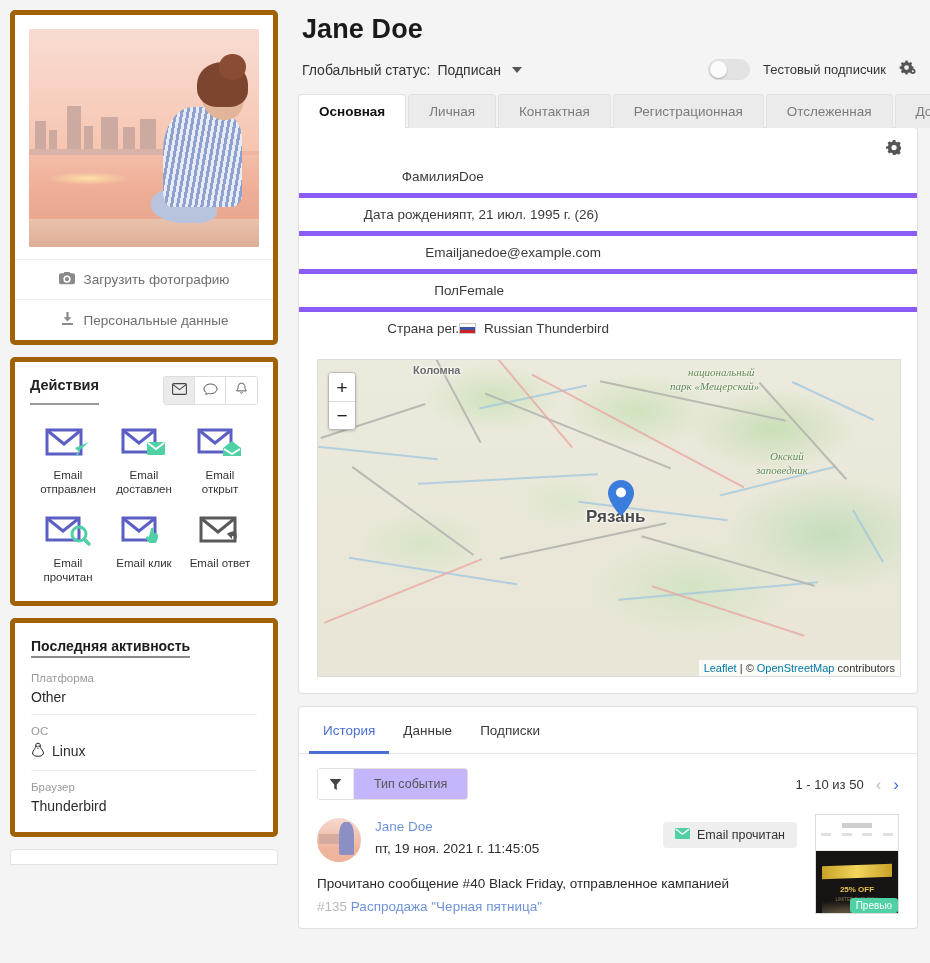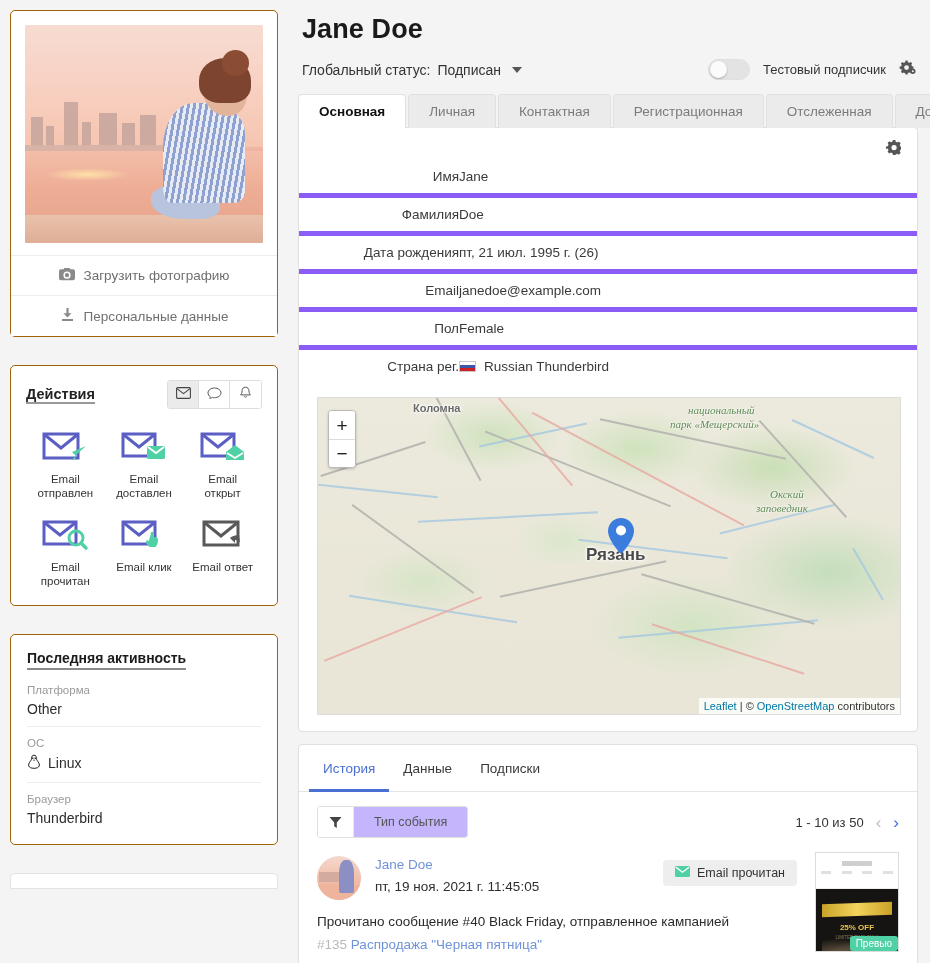--- a/index.html
+++ b/index.html
@@ -12,23 +12,23 @@
     font-size: 13px;
     color: #333;
     overflow: hidden;
   }
   .page { display: flex; width: 930px; height: 963px; align-items: flex-start; }
 
   
   .left-col { width: 290px; flex: 0 0 290px; padding: 10px 12px 0 10px; }
   .card {
     background: #fff;
-    border: 1px solid #a16207;
+    border: 5px solid #a16207;
     border-radius: 5px;
-    margin-bottom: 28px;
+    margin-bottom: 12px;
   }
   .avatar-card { padding: 0; }
   .avatar-wrap { padding: 14px 14px 12px 14px; }
   .avatar-photo {
     width: 100%; height: 218px;
     border-radius: 2px;
     position: relative;
     overflow: hidden;
     background: linear-gradient(180deg,#f6d9cf 0%,#f7cfc2 28%,#f2b9a8 52%,#e9a894 68%,#f0c2ae 86%,#e8b7a3 100%);
   }
@@ -66,21 +66,21 @@
     cursor: pointer; background: #fff;
   }
   .card-action:first-child { border-top: 1px solid #ededed; }
   .card-action svg { flex: 0 0 auto; }
 
   
   .actions-card { padding: 14px 15px 16px 15px; }
   .actions-head { display: flex; align-items: center; justify-content: space-between; margin-bottom: 20px;}
   .actions-title {
     font-size: 14.5px; font-weight: bold; color: #222;
-    border-bottom: 2px solid #999; padding-bottom: 0;
+    border-bottom: 2px solid #999; padding-bottom: 10px;
   }
   .seg { display: flex; border: 1px solid #ddd; border-radius: 3px; overflow: hidden; }
   .seg-btn {
     width: 31px; height: 27px; display: flex; align-items: center; justify-content: center;
     border-right: 1px solid #ddd; background: #fff; cursor: pointer; color: #444;
   }
   .seg-btn:last-child { border-right: 0; }
   .seg-btn.active { background: #ebebeb; }
 
   .act-grid { display: grid; grid-template-columns: repeat(3,1fr); row-gap: 16px; }
@@ -466,24 +466,20 @@
       <div class="gear-row">
         <span>
           <svg width="15" height="15" viewBox="0 0 16 16">
               <path fill="#555" d="M9.4 0l.3 1.9c.6.2 1.2.5 1.7.8l1.7-1 1.9 1.9-1 1.7c.4.5.6 1.1.8 1.7l1.9.3v2.7l-1.9.3c-.2.6-.4 1.2-.8 1.7l1 1.7-1.9 1.9-1.7-1c-.5.4-1.1.6-1.7.8L9.4 16H6.7l-.3-1.9c-.6-.2-1.2-.4-1.7-.8l-1.7 1-1.9-1.9 1-1.7c-.4-.5-.6-1.1-.8-1.7L-.6 9.7V7l1.9-.3c.2-.6.4-1.2.8-1.7l-1-1.7L3 1.4l1.7 1c.5-.3 1.1-.6 1.7-.8L6.7 0zM8 5.2a2.8 2.8 0 1 0 0 5.6 2.8 2.8 0 0 0 0-5.6z" transform="translate(0.6,0)"></path>
             </svg>
         </span>
       </div>
 
       <table class="fields">
         <tbody>
-            <tr>
-          <td class="fk">Имя</td>
-          <td class="fv">Jane</td>
-        </tr>
         <tr>
           <td class="fk">Фамилия</td>
           <td class="fv">Doe</td>
         </tr>
         <tr>
           <td class="fk">Дата рождения</td>
           <td class="fv">пт, 21 июл. 1995 г. (26)</td>
         </tr>
         <tr>
           <td class="fk">Email</td>

